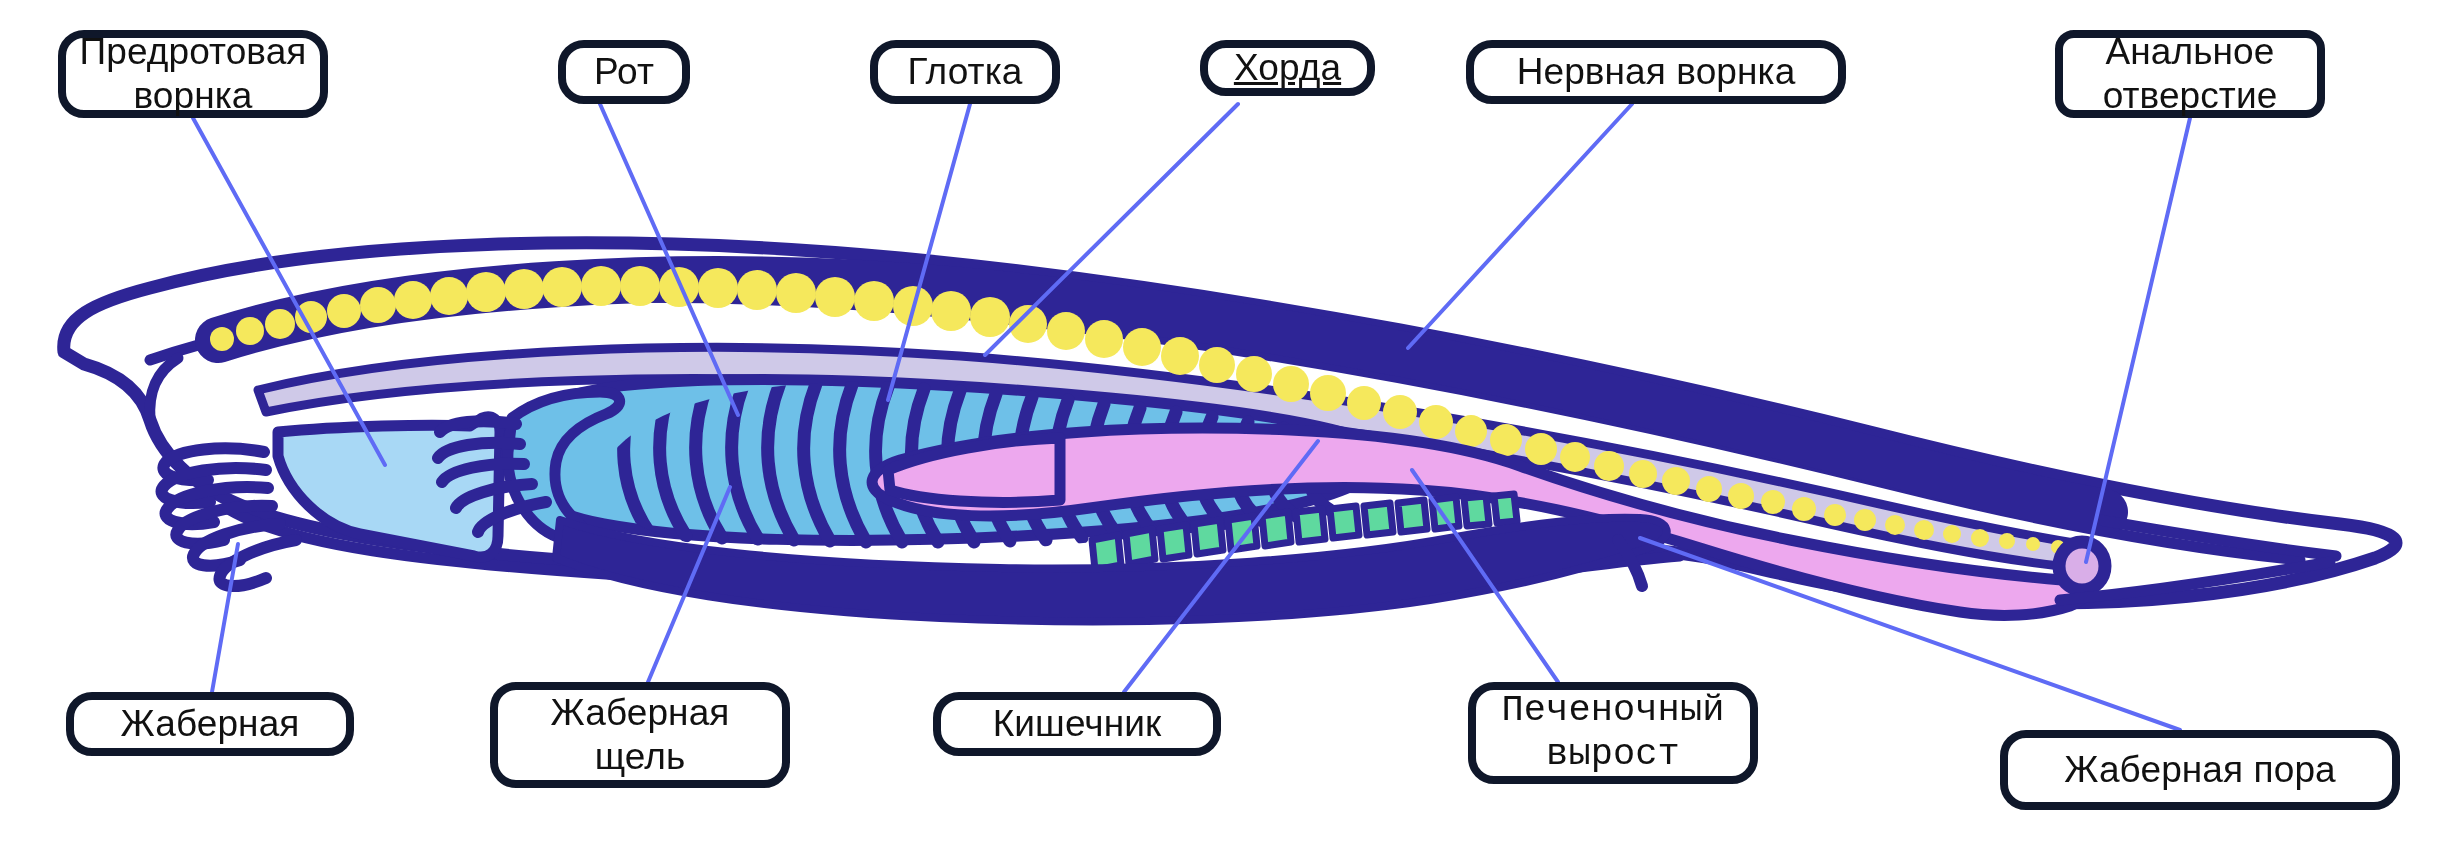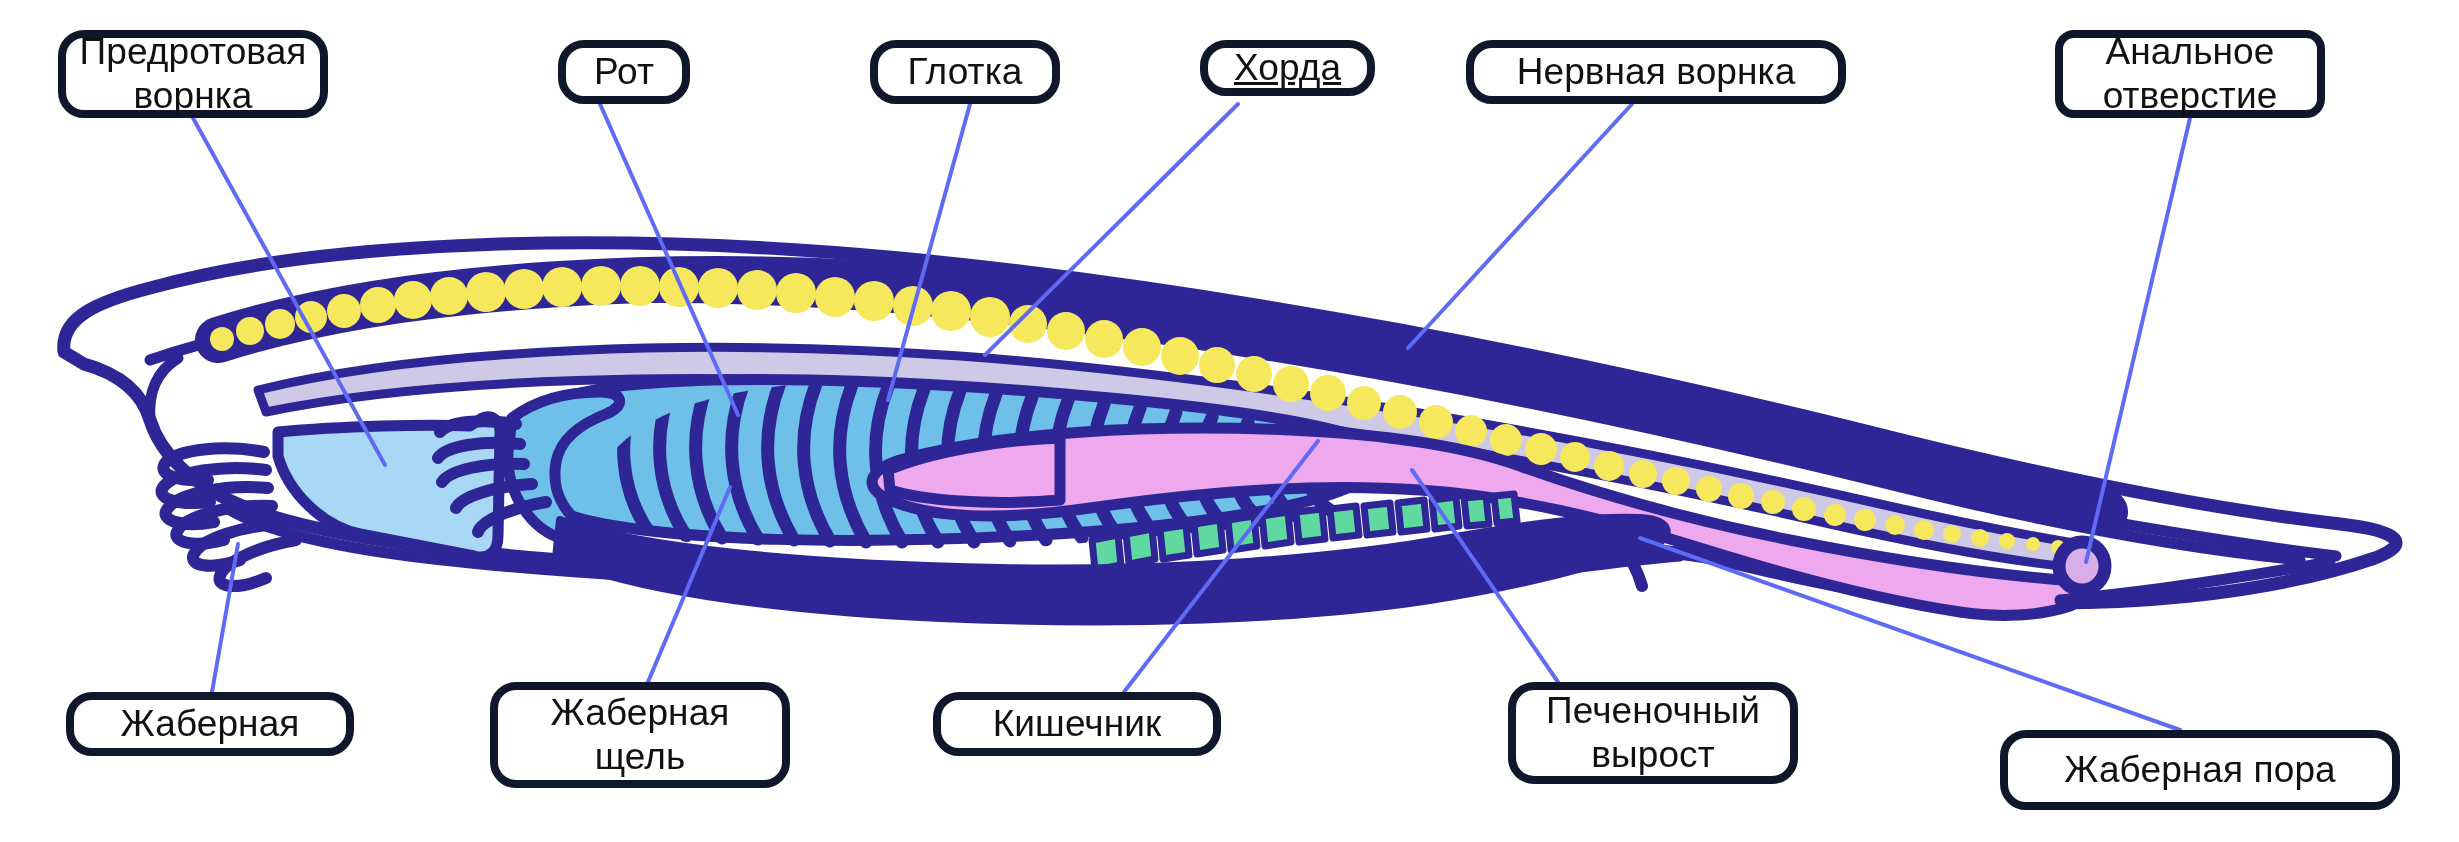--- a/index.html
+++ b/index.html
@@ -282,17 +282,17 @@
       <div class="label" style="left: 558px; top: 40px; width: 132px; height: 64px;">Рот</div>
       <div class="label" style="left: 870px; top: 40px; width: 190px; height: 64px;">Глотка</div>
       <div class="label" style="left: 1200px; top: 40px; width: 175px; height: 56px; text-decoration: underline;">Хорда</div>
       <div class="label" style="left: 1466px; top: 40px; width: 380px; height: 64px;">Нервная ворнка</div>
       <div class="label" style="left: 2055px; top: 30px; width: 270px; height: 88px; border-radius: 19px;">Анальное
 отверстие</div>
       <div class="label" style="left: 66px; top: 692px; width: 288px; height: 64px;">Жаберная</div>
       <div class="label" style="left: 490px; top: 682px; width: 300px; height: 106px;">Жаберная
 щель</div>
       <div class="label" style="left: 904px; top: 692px; width: 288px; height: 64px; margin-left: 29px;">Кишечник</div>
-      <div class="label" style="left: 1508px; top: 682px; width: 290px; height: 102px;">Печеночный
+      <div class="label" style="left: 1468px; top: 682px; width: 290px; height: 102px; font-family: Liberation Mono, monospace;">Печеночный
 вырост</div>
       <div class="label" style="left: 2000px; top: 730px; width: 400px; height: 80px;">Жаберная пора</div>
     </div>
 </div>
 
 </body></html>

